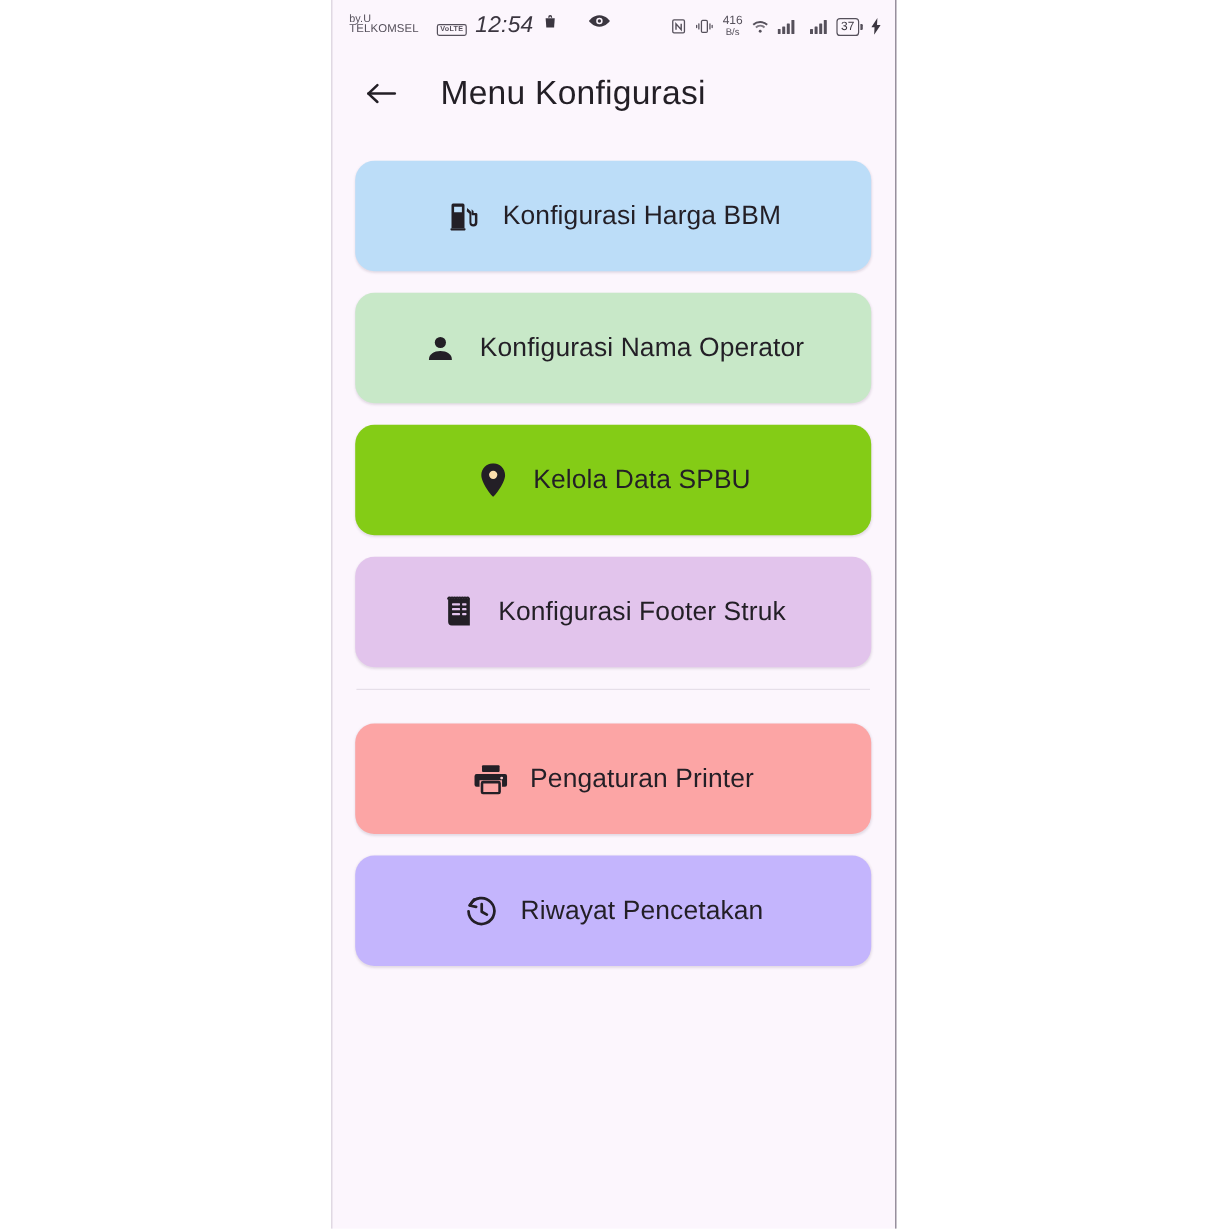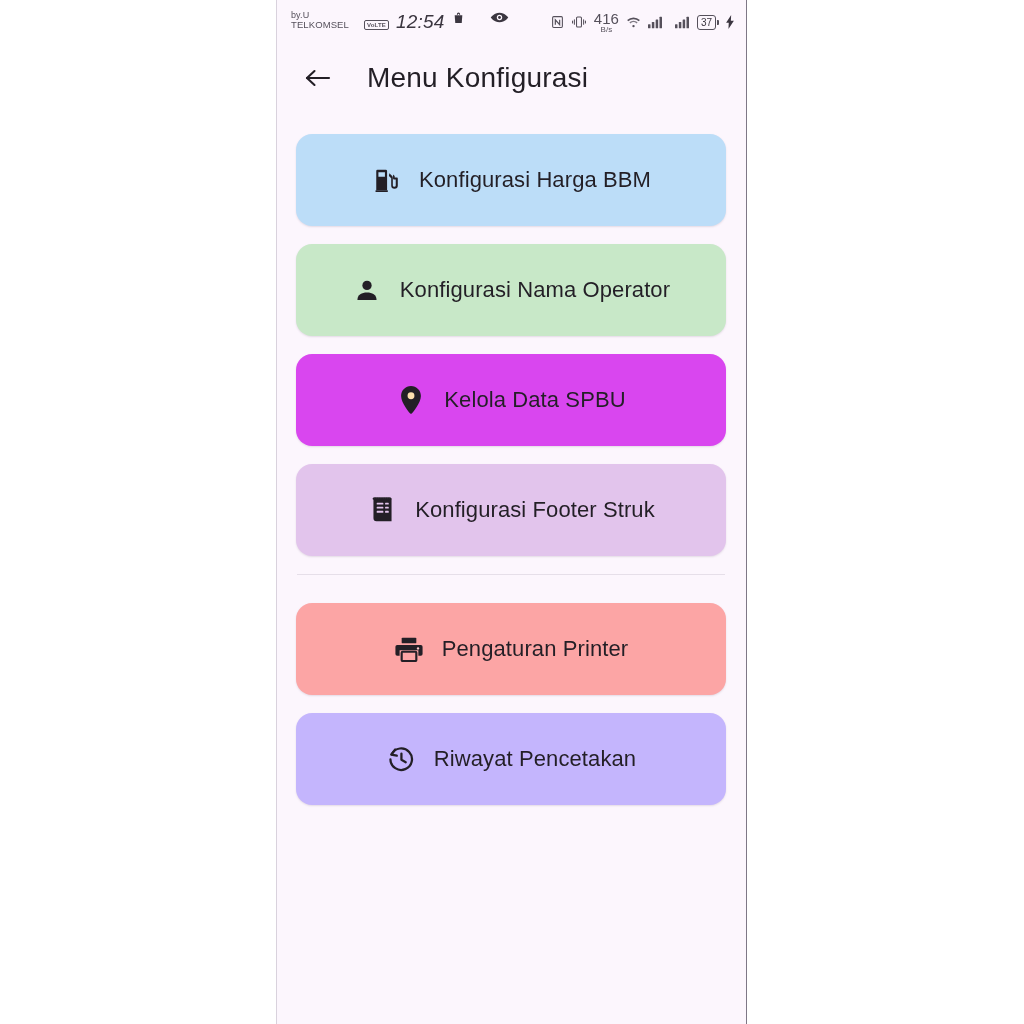--- a/index.html
+++ b/index.html
@@ -34,21 +34,21 @@
   .volte {
     font-size:6px; font-weight:bold; letter-spacing:.2px;
     border:1px solid #55505b; border-radius:2px; padding:0px 2px 0px 2px;
     line-height:8px; display:inline-block; color:#55505b;
   }
   .sb-time { font-size:19px; color:#3b3640; letter-spacing:.2px; font-weight:400;font-style:italic; }
   .sb-ic { display:inline-flex; align-items:center; justify-content:center; }
   .sb-spacer { flex:1; }
   .sb-right { display:flex; align-items:center; gap:7px; }
   .netspeed { line-height:1; text-align:center; color:#55505b; }
-  .netspeed .n1 { display:block; font-size:15px; }
+  .netspeed .n1 { display:block; font-size:10px; }
   .netspeed .n2 { display:block; font-size:8px; }
   .battery {
     border:1.4px solid #55505b; border-radius:3px;
     font-size:10px; padding:0 3px; line-height:13px; color:#3b3640;
     position:relative; margin-right:3px;
   }
   .battery:after {
     content:""; position:absolute; right:-4px; top:4px;
     width:2px; height:5px; background:#55505b; border-radius:0 1px 1px 0;
   }
@@ -192,21 +192,21 @@
       <button class="menu-btn" style="background:#C8E8C8;">
         <span class="mi">
           <svg width="26" height="27" viewBox="0 0 24 24" fill="#231f26">
             <circle cx="12" cy="7.3" r="4.3"></circle>
             <path d="M3.2 20.2c0-4 3.95-6.4 8.8-6.4s8.8 2.4 8.8 6.4v.6H3.2v-.6z"></path>
           </svg>
         </span>
         <span class="ml">Konfigurasi Nama Operator</span>
       </button>
 
-      <button class="menu-btn" style="background:#d946ef;">
+      <button class="menu-btn" style="background:#84cc16;">
         <span class="mi">
           <svg width="24" height="28" viewBox="0 0 20 26" fill="#231f26">
             <path d="M10 0C4.9 0 .8 4.1.8 9.2c0 6.6 8.1 15.9 8.5 16.3a.95.95 0 0 0 1.4 0c.4-.4 8.5-9.7 8.5-16.3C19.2 4.1 15.1 0 10 0z"></path>
             <circle cx="10" cy="9" r="3.2" fill="#FCDFAE"></circle>
           </svg>
         </span>
         <span class="ml">Kelola Data SPBU</span>
       </button>
 
       <button class="menu-btn" style="background:#E2C4EC;">

